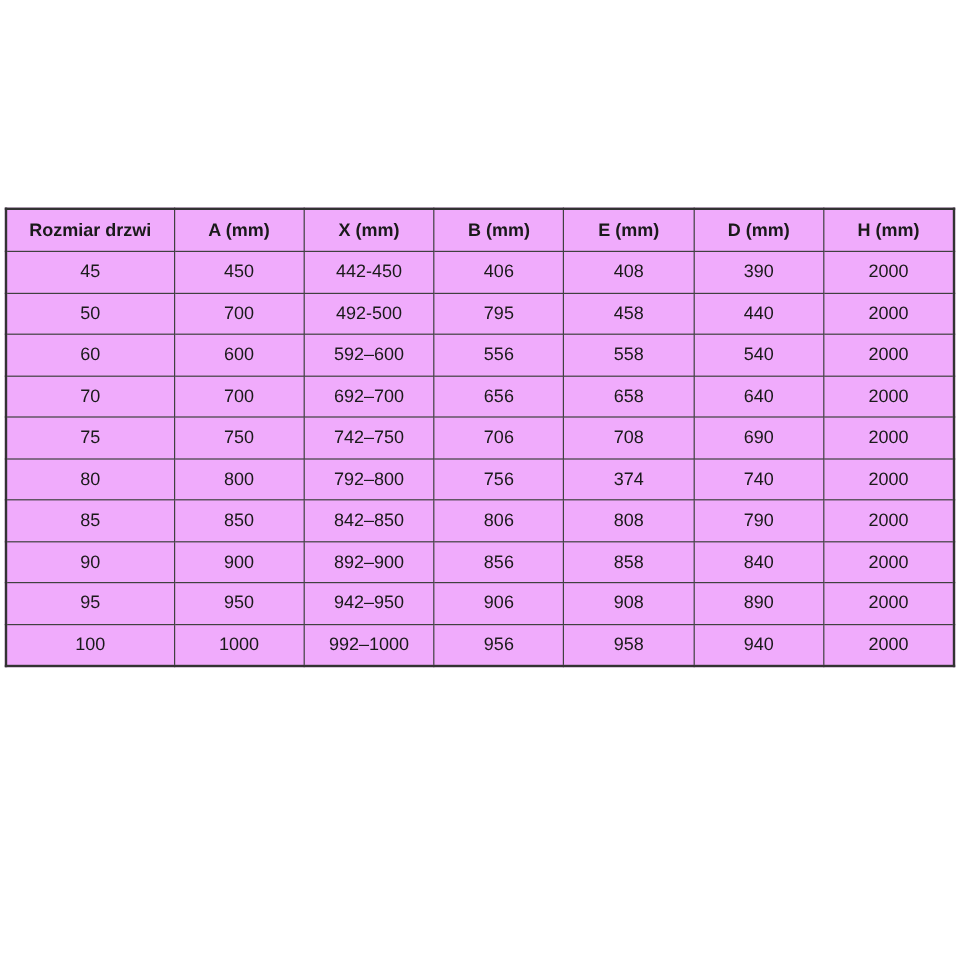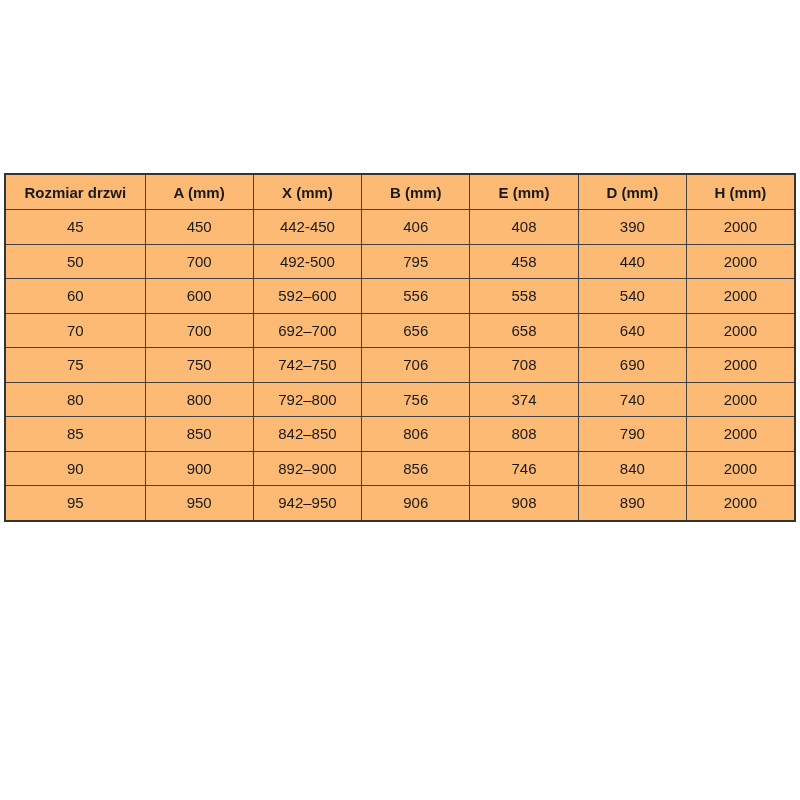--- a/index.html
+++ b/index.html
@@ -17,21 +17,21 @@
     background: #ffffff;
     overflow: hidden;
   }
   table.size-table {
     position: absolute;
     left: 4px;
     top: 173px;
     width: 790px;
     border-collapse: collapse;
     table-layout: fixed;
-    background: #fdba74;
+    background: #f0abfc;
   }
   table.size-table th,
   table.size-table td {
     border: 1px solid #404040;
     text-align: center;
     vertical-align: middle;
     padding: 0;
     color: #1a1a1a;
     font-size: 15px;
     overflow: hidden;
@@ -139,28 +139,37 @@
           <td>806</td>
           <td>808</td>
           <td>790</td>
           <td>2000</td>
         </tr>
         <tr>
           <td>90</td>
           <td>900</td>
           <td>892–900</td>
           <td>856</td>
-          <td>746</td>
+          <td>858</td>
           <td>840</td>
           <td>2000</td>
         </tr>
         <tr>
           <td>95</td>
           <td>950</td>
           <td>942–950</td>
           <td>906</td>
           <td>908</td>
           <td>890</td>
           <td>2000</td>
         </tr>
+        <tr>
+          <td>100</td>
+          <td>1000</td>
+          <td>992–1000</td>
+          <td>956</td>
+          <td>958</td>
+          <td>940</td>
+          <td>2000</td>
+        </tr>
       </tbody>
   </table>
 </div>
 
 </body></html>

